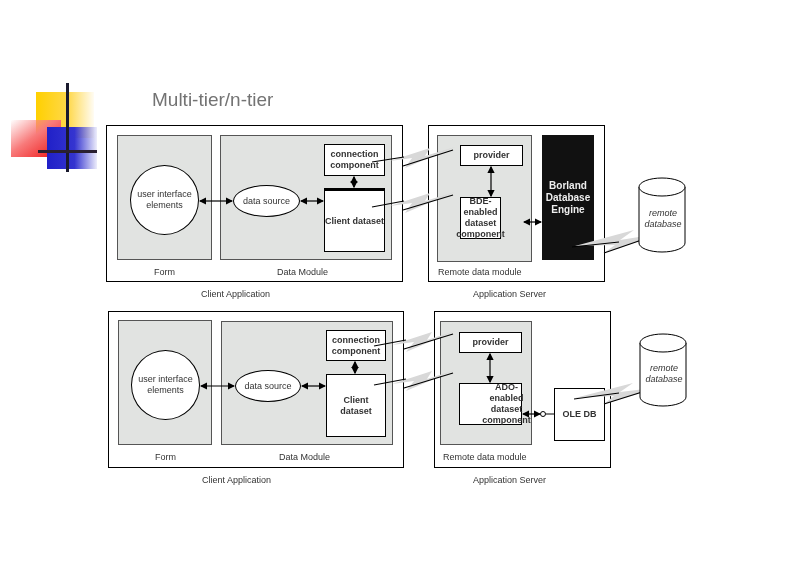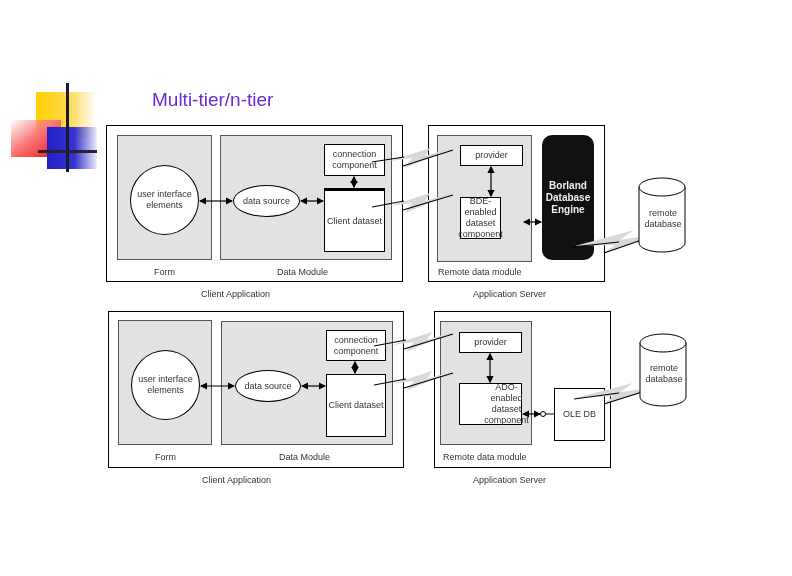--- a/index.html
+++ b/index.html
@@ -7,26 +7,26 @@
          font-family:"Liberation Sans", sans-serif; color:#222; }
   .abs { position:absolute; box-sizing:border-box; }
   .logo-yellow { left:36px; top:92px; width:58px; height:46px;
     background:linear-gradient(to right, #ffd000 0%, #ffd84a 55%, rgba(255,240,200,0.2) 100%); }
   .logo-red { left:11px; top:120px; width:50px; height:37px;
     background:linear-gradient(to bottom right, rgba(255,255,255,0.1) 0%, #f87a7a 45%, #ee1010 100%); }
   .logo-blue { left:47px; top:127px; width:50px; height:42px;
     background:linear-gradient(to right, #2020c8 0%, #3434d0 55%, rgba(210,210,245,0.4) 100%); }
   .logo-vline { left:66px; top:83px; width:3px; height:89px; background:#1a1a2e; }
   .logo-hline { left:38px; top:150px; width:59px; height:3px; background:#2a2030; }
-  .title { left:152px; top:89px; font-size:19px; color:#6d28d9; white-space:nowrap; }
+  .title { left:152px; top:89px; font-size:19px; color:#737373; white-space:nowrap; }
 
   .outer { border:1px solid #000; background:#fff; }
   .panel { border:1px solid #555; background:#e1e3e1; }
   .box { border:1px solid #000; background:#fff; display:flex; align-items:center; justify-content:center;
-         text-align:center; font-size:9px; line-height:11px; color:#333; }
+         text-align:center; font-size:9px; line-height:11px; color:#333;font-weight:bold; }
   .thick-top { border-top:3px solid #000; }
   .circle { border:1px solid #000; border-radius:50%; background:#fff; display:flex; align-items:center;
             justify-content:center; text-align:center; font-size:9px; line-height:11px; color:#333; }
   .lbl { font-size:9px; color:#333; white-space:nowrap; }
   .bde { background:#111; color:#eee; font-weight:bold; font-size:10px; line-height:12px;
          display:flex; align-items:flex-start; justify-content:center; text-align:center; padding-top:45px; }
   .cyl-text { font-size:9px; line-height:11px; color:#333; text-align:center; }
   svg.overlay { position:absolute; left:0; top:0; width:792px; height:576px; pointer-events:none; }
 </style>
 </head>
@@ -50,21 +50,21 @@
 <div class="abs box" style="left:324px;top:144px;width:61px;height:32px;">connection component</div>
 <div class="abs box thick-top" style="left:324px;top:188px;width:61px;height:64px;">Client dataset</div>
 <div class="abs lbl" style="left:277px;top:267px;">Data Module</div>
 <div class="abs lbl" style="left:201px;top:289px;">Client Application</div>
 
 <div class="abs outer" style="left:428px;top:125px;width:177px;height:157px;"></div>
 <div class="abs panel" style="left:437px;top:135px;width:95px;height:127px;"></div>
 <div class="abs box" style="left:460px;top:145px;width:63px;height:21px;">provider</div>
 <div class="abs box" style="left:460px;top:197px;width:41px;height:42px;">BDE-enabled dataset component</div>
 <div class="abs lbl" style="left:438px;top:267px;">Remote data module</div>
-<div class="abs bde" style="left:542px;top:135px;width:52px;height:125px;border-radius:10px;">Borland Database Engine</div>
+<div class="abs bde" style="left:542px;top:135px;width:52px;height:125px;">Borland Database Engine</div>
 <div class="abs lbl" style="left:473px;top:289px;">Application Server</div>
 
 <div class="abs cyl-text" style="left:640px;top:208px;width:46px;">remote database</div>
 
 <div class="abs outer" style="left:108px;top:311px;width:296px;height:157px;"></div>
 <div class="abs panel" style="left:118px;top:320px;width:94px;height:125px;"></div>
 <div class="abs circle" style="left:131px;top:350px;width:69px;height:70px;">user interface elements</div>
 <div class="abs lbl" style="left:155px;top:452px;">Form</div>
 
 <div class="abs panel" style="left:221px;top:321px;width:172px;height:124px;"></div>
@@ -144,14 +144,14 @@
     <line x1="604" y1="404" x2="658" y2="387" stroke="#000" stroke-width="1.2"></line>
   </g>
 
   <g>
     <path d="M640,343 L640,397 A23,9 0 0 0 686,397 L686,343" fill="#fff" stroke="#000" stroke-width="1"></path>
     <ellipse cx="663" cy="343" rx="23" ry="9" fill="#fff" stroke="#000" stroke-width="1"></ellipse>
   </g>
 </svg>
 
 <style>
-  .cyl-text { z-index:2; }
+  .cyl-text { z-index:2;font-style:italic; }
 </style>
 
 </body></html>

